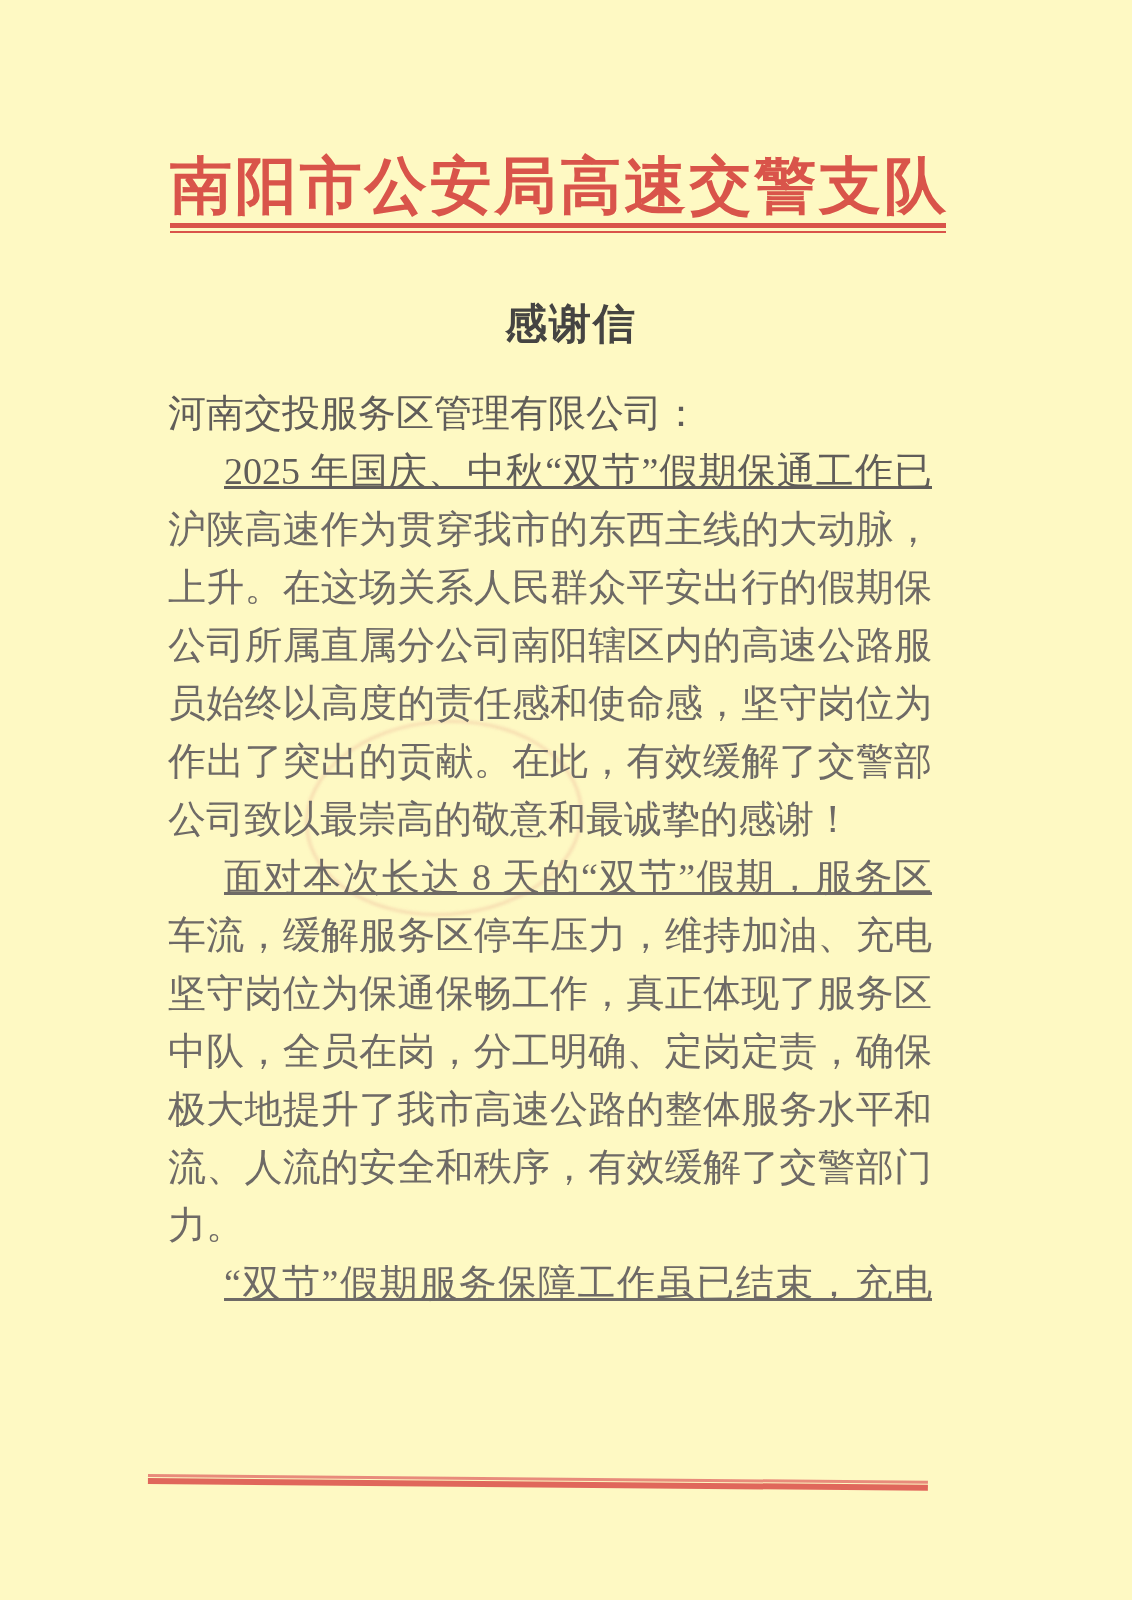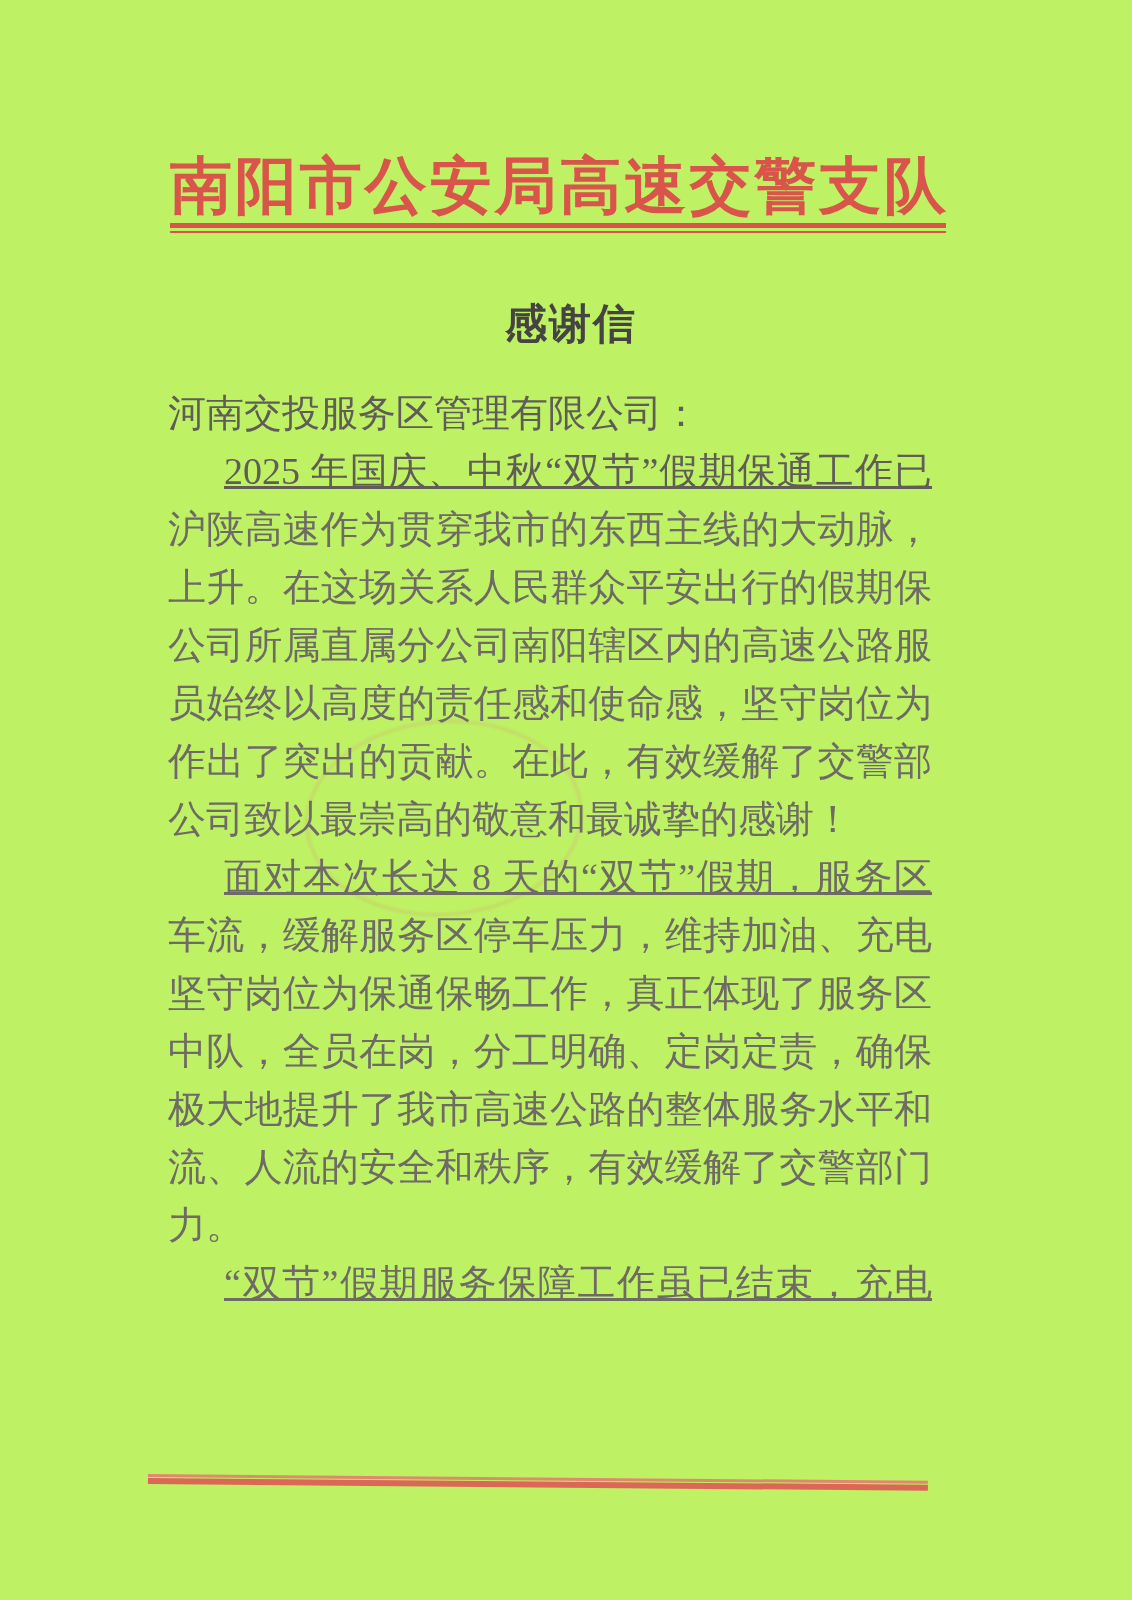--- a/index.html
+++ b/index.html
@@ -1,20 +1,20 @@
 <!DOCTYPE html>
 <html style="--accent: #d9544a;"><head>
 <meta charset="utf-8">
 <style>
   html,body{margin:0;padding:0;background:#e9e9e9;}
   .page{
     position:relative;
     width:1132px;height:1600px;
     margin:0 auto;
-    background:#bef264;
+    background:#fef9c3;
     overflow:hidden;
     font-family:"Liberation Serif","DejaVu Serif",serif;
   }
   
   .letterhead{
     position:absolute;
     top:146px;left:170px;width:776px;
     font-size:62px;line-height:80px;
     font-weight:700;
     color:var(--accent,#d9544a);

